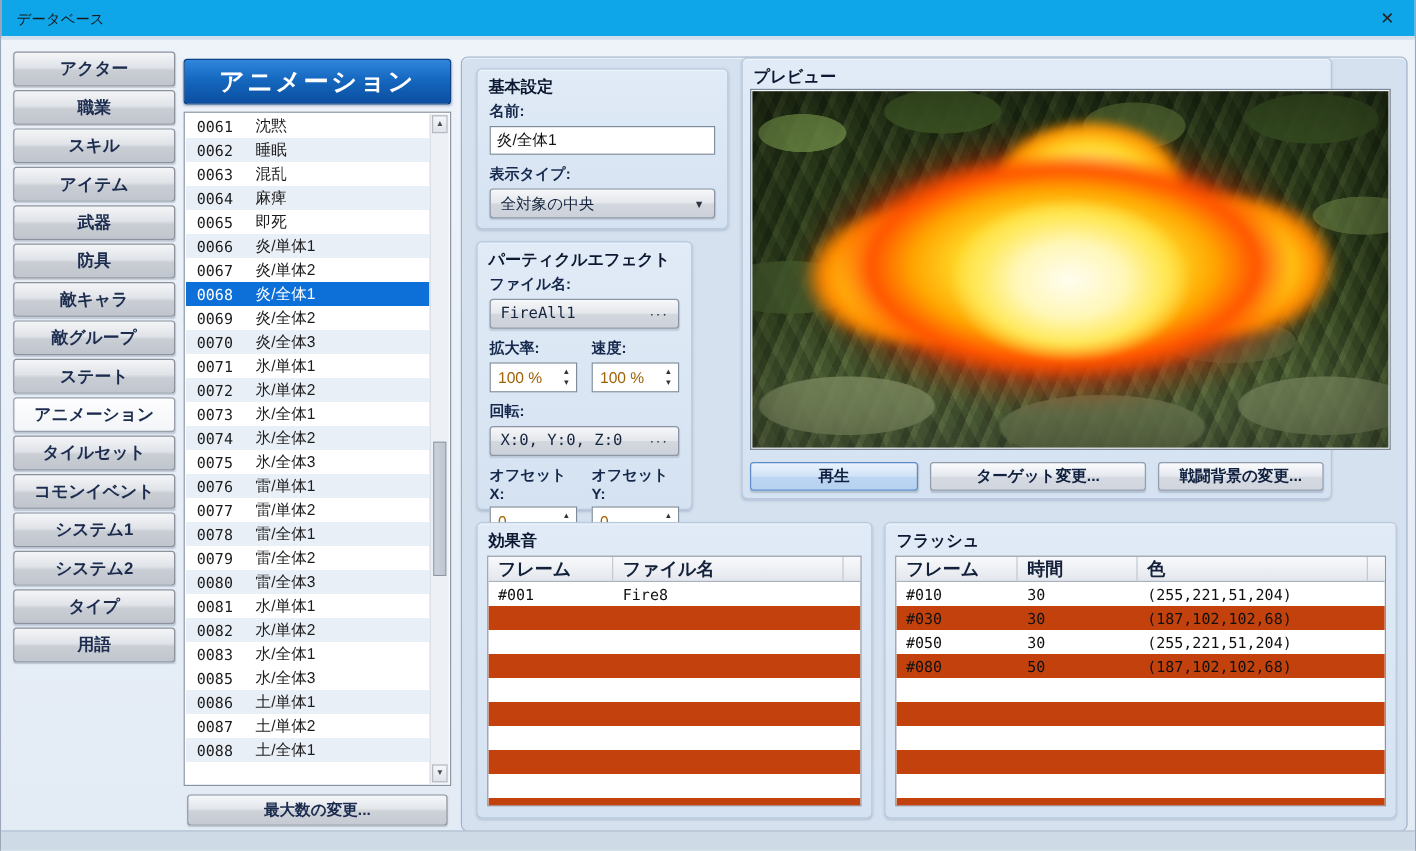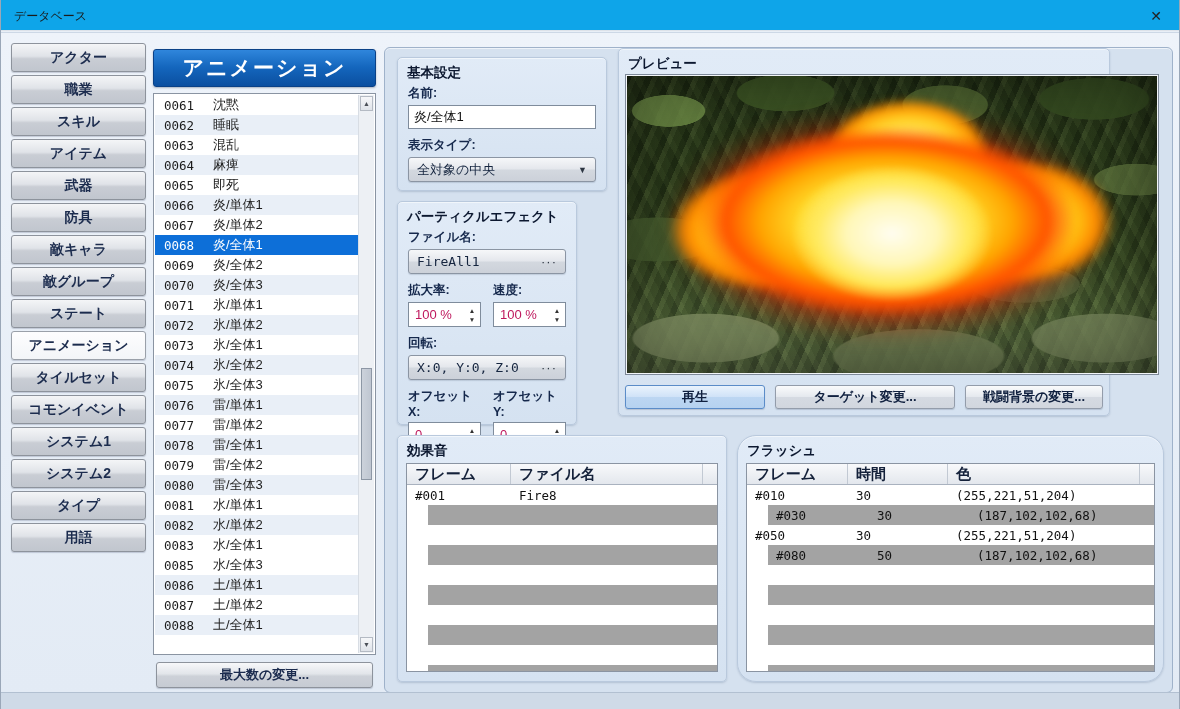--- a/index.html
+++ b/index.html
@@ -72,21 +72,21 @@
   .combo, .btn-field {
     width:100%; height:25px; border:1px solid #8b95a3; border-radius:3px;
     background:linear-gradient(180deg,#f6f7f9 0%,#e4e7ec 48%,#d3d8df 52%,#ccd1d9 100%);
     display:flex; align-items:center; padding:0 8px; font-size:13px; color:#15253f;
     box-shadow:0 1px 1px rgba(80,95,120,.2);
   }
   .combo-arrow { margin-left:auto; font-size:9px; color:#2d3642; }
   .dots { margin-left:auto; font-size:13px; color:#2d3642; letter-spacing:1px; }
   .mono { font-family:"DejaVu Sans Mono","Liberation Mono",monospace; }
   .spinner { height:25px; border:1px solid #7f8c9c; background:#fff; display:flex; align-items:stretch; }
-  .spin-val { flex:1; font-size:13px; color:#be185d; display:flex; align-items:center; padding-left:6px; }
+  .spin-val { flex:1; font-size:13px; color:#a16207; display:flex; align-items:center; padding-left:6px; }
   .spin-arrows { width:16px; display:flex; flex-direction:column; align-items:center; justify-content:center; gap:2px; font-size:6.5px; color:#333; }
   .pair { display:flex; gap:12px; }
   .pair > div { flex:1; }
   
   .preview-img {
     position:absolute; left:6px; top:25px; width:534px; height:301px;
     border:1px solid #7e8a99; outline:1px solid #f2f5f9; outline-offset:-2px;
     overflow:hidden;
     background-image:
       radial-gradient(60px 26px at 8% 12%, rgba(110,140,70,.8) 0 60%, transparent 62%),
@@ -125,21 +125,21 @@
     display:flex; align-items:center; justify-content:center;
     box-shadow:0 1px 1px rgba(80,95,120,.25);
   }
   .pv-btn.primary { border-color:#5b8cc8; background:linear-gradient(180deg,#eaf3fd 0%,#cfe2f7 50%,#bcd6f2 52%,#b6d2f0 100%); }
   .pv-btn.b1 { width:140px; } .pv-btn.b2 { width:180px; } .pv-btn.b3 { flex:1; }
   
   .tbl { position:absolute; left:8px; right:8px; top:27px; bottom:9px; background:#fff; border:1px solid #8a94a2; overflow:hidden; }
   .tbl-header { display:flex; height:21px; background:linear-gradient(180deg,#f8f9fb 0%,#e3e7ed 100%); border-bottom:1px solid #a9b2bf; }
   .th { display:flex; align-items:center; padding-left:8px; font-size:15px; font-weight:bold; color:#14213a; border-right:1px solid #c2c9d3; }
   .tbl-row { display:flex; height:20px; align-items:center; }
-  .tbl-row.alt { background:#a3a3a3;margin-left:21px; }
+  .tbl-row.alt { background:#c2410c; }
   .td { padding-left:8px; font-size:12.5px; color:#111; font-family:"DejaVu Sans Mono","Liberation Mono",monospace; white-space:nowrap; overflow:hidden; }
 </style>
 </head>
 <body>
 
 <div class="titlebar">
   <span class="title-text">データベース</span>
   <span class="close-btn">✕</span>
 </div>
 
@@ -422,21 +422,21 @@
             <div class="td" style="width: 104px;"></div>
             <div class="td" style="flex: 1 1 0%;"></div>
           </div>
           <div class="tbl-row alt">
             <div class="td" style="width: 104px;"></div>
             <div class="td" style="flex: 1 1 0%;"></div>
           </div>
         </div>
     </div>
 
-    <div class="gbox" style="left:352px; top:387px; width:427px; height:247px;border-radius:19px;">
+    <div class="gbox" style="left:352px; top:387px; width:427px; height:247px;">
       <div class="gbox-title">フラッシュ</div>
       <div class="tbl" id="flash-table">
           <div class="tbl-header">
             <div class="th" style="width: 101px;">フレーム</div>
             <div class="th" style="width: 100px;">時間</div>
             <div class="th" style="flex: 1 1 0%;">色</div>
             <div class="th" style="width: 14px; border-right: none;"></div>
           </div>
           <div class="tbl-row">
             <div class="td" style="width: 101px;">#010</div>

